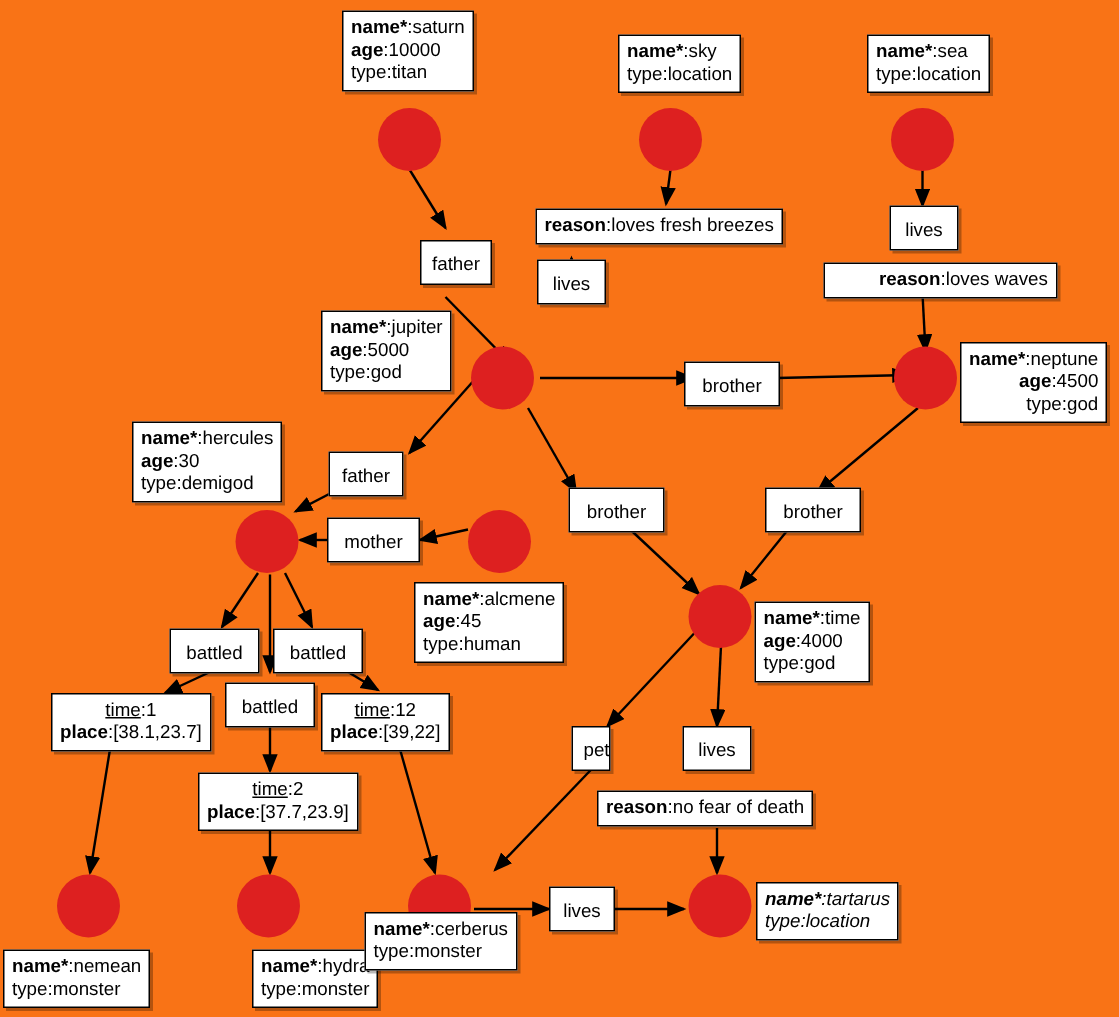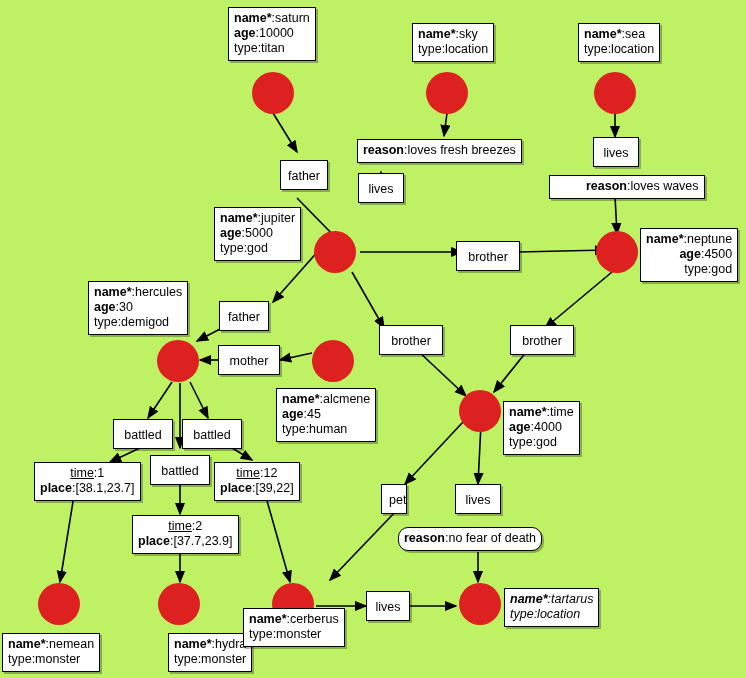--- a/index.html
+++ b/index.html
@@ -1,21 +1,21 @@
 <!DOCTYPE html>
 <html><head>
 <meta charset="utf-8">
 <style>
   html,body{margin:0;padding:0;background:#ffffff;}
   body{font-family:"Liberation Sans","DejaVu Sans",sans-serif;}
   #canvas{
     position:relative;
     width:746px;
     height:678px;
-    background:#bef264;
+    background:#f97316;
     overflow:hidden;
   }
   svg#edges{
     position:absolute;
     left:0;top:0;
     width:746px;height:678px;
     pointer-events:none;
   }
   .node-circle{
     position:absolute;
@@ -196,21 +196,21 @@
   <div class="lbl edge center" style="left:366px;top:591px;width:44px;height:30px;line-height:24px;">lives</div>
 
   <div class="lbl prop" style="left:357px;top:139px;">
     <span class="row"><span class="k">reason</span><span>:loves fresh breezes</span></span>
   </div>
 
   <div class="lbl prop" style="left:549px;top:175px;padding-left:36px;">
     <span class="row"><span class="k">reason</span><span>:loves waves</span></span>
   </div>
 
-  <div class="lbl prop" style="left:398px;top:527px;border-radius:10px;">
+  <div class="lbl prop" style="left:398px;top:527px;">
     <span class="row"><span class="k">reason</span><span>:no fear of death</span></span>
   </div>
 
   <div class="lbl prop center" style="left:34px;top:462px;">
     <span class="row"><span class="ku">time</span><span>:1</span></span>
     <span class="row"><span class="k">place</span><span>:[38.1,23.7]</span></span>
   </div>
 
   <div class="lbl prop center" style="left:132px;top:515px;">
     <span class="row"><span class="ku">time</span><span>:2</span></span>

